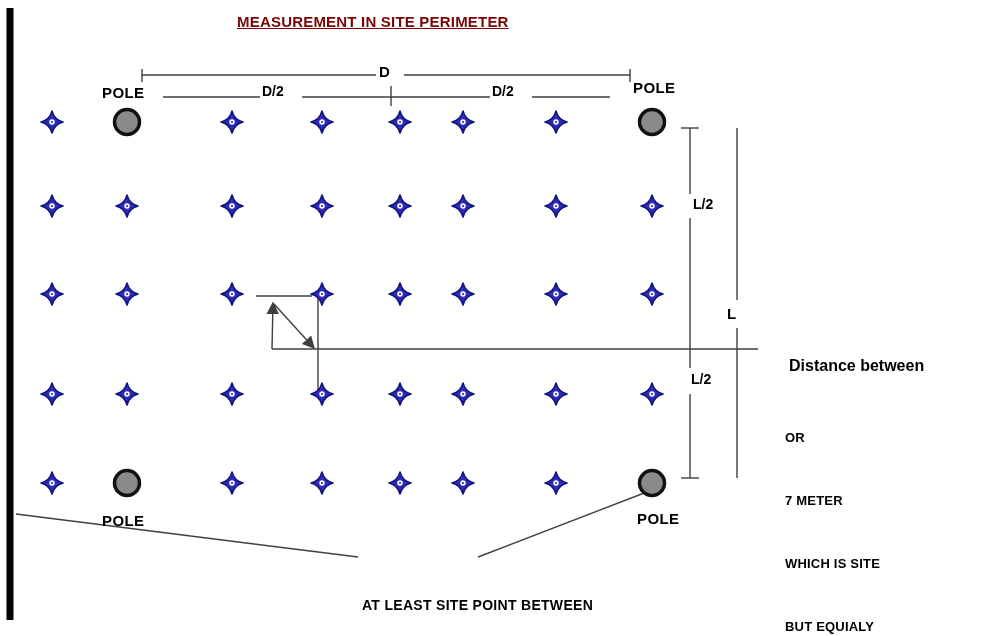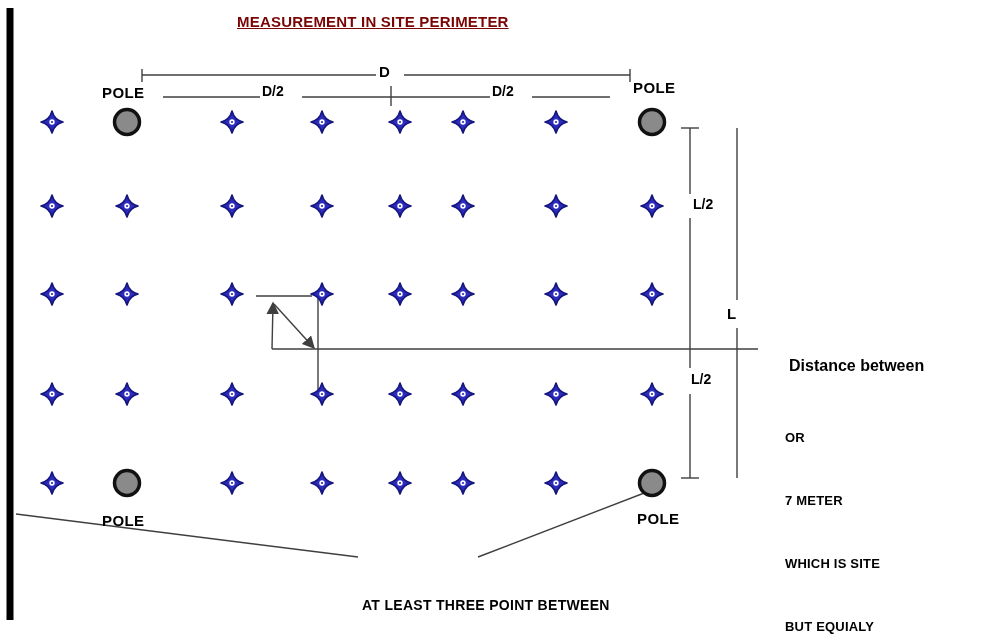--- a/index.html
+++ b/index.html
@@ -276,17 +276,17 @@
 
   <div class="lbl orblock">
     <div>OR</div>
     <div>7 METER</div>
     <div>WHICH IS SITE</div>
     <div>BUT EQUIALY</div>
     
   </div>
 
   <div class="lbl bottomnote">
-    <div>AT LEAST THREE POINT BETWEEN</div>
+    <div>AT LEAST SITE POINT BETWEEN</div>
     
   </div>
 
 </div>
 
 </body></html>

